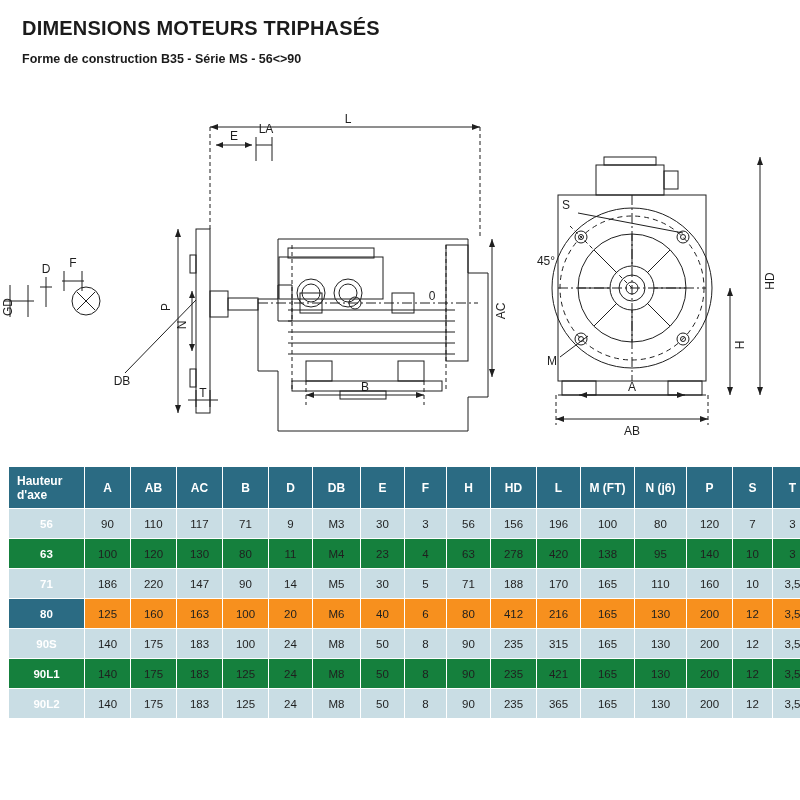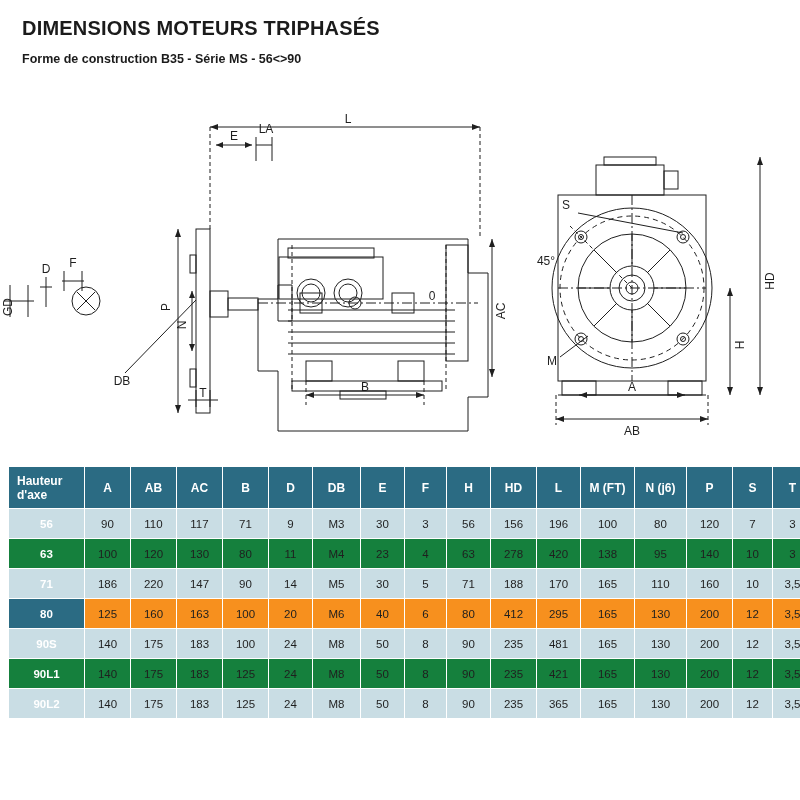--- a/index.html
+++ b/index.html
@@ -378,40 +378,40 @@
           <td>125</td>
           <td>160</td>
           <td>163</td>
           <td>100</td>
           <td>20</td>
           <td>M6</td>
           <td>40</td>
           <td>6</td>
           <td>80</td>
           <td>412</td>
-          <td>295</td>
+          <td>216</td>
           <td>165</td>
           <td>130</td>
           <td>200</td>
           <td>12</td>
           <td>3,5</td>
         </tr>
         <tr class="odd">
           <td class="first">90S</td>
           <td>140</td>
           <td>175</td>
           <td>183</td>
           <td>100</td>
           <td>24</td>
           <td>M8</td>
           <td>50</td>
           <td>8</td>
           <td>90</td>
           <td>235</td>
-          <td>481</td>
+          <td>315</td>
           <td>165</td>
           <td>130</td>
           <td>200</td>
           <td>12</td>
           <td>3,5</td>
         </tr>
         <tr class="even">
           <td class="first">90L1</td>
           <td>140</td>
           <td>175</td>

